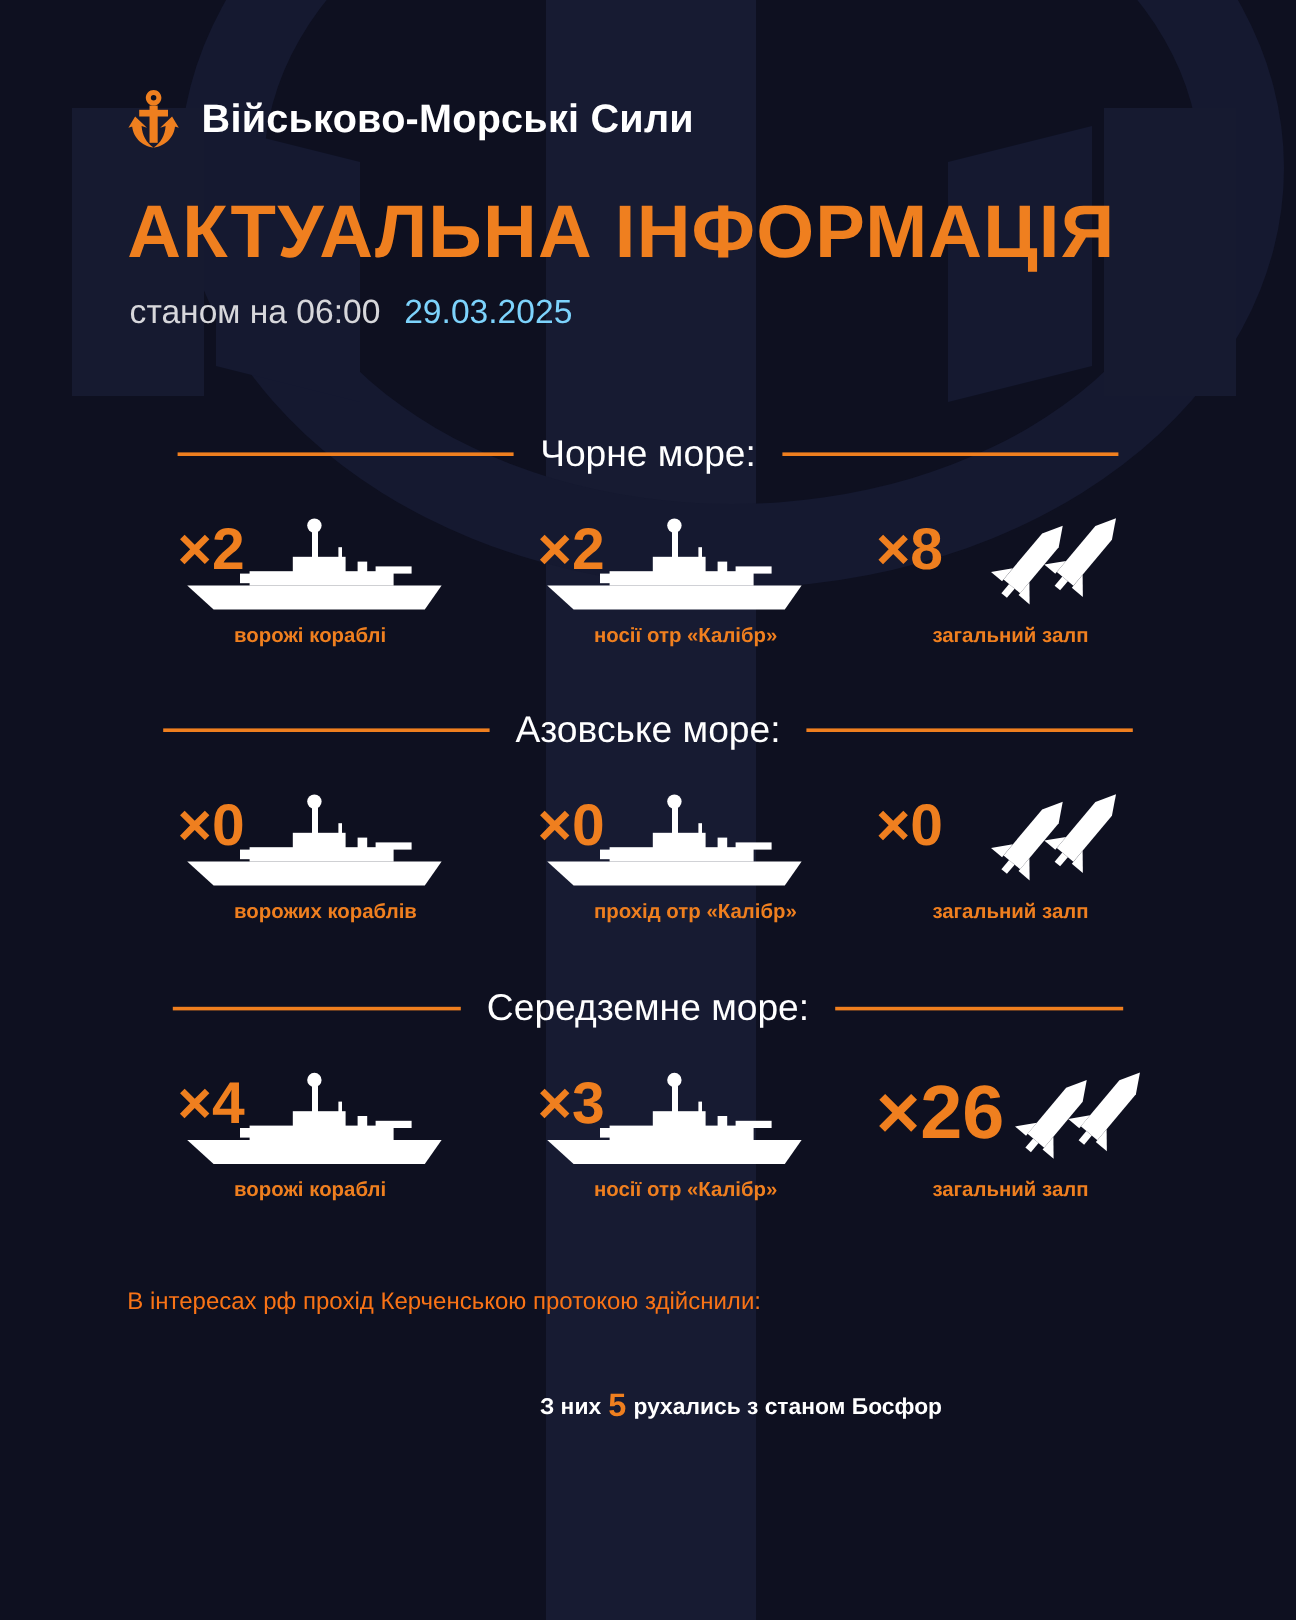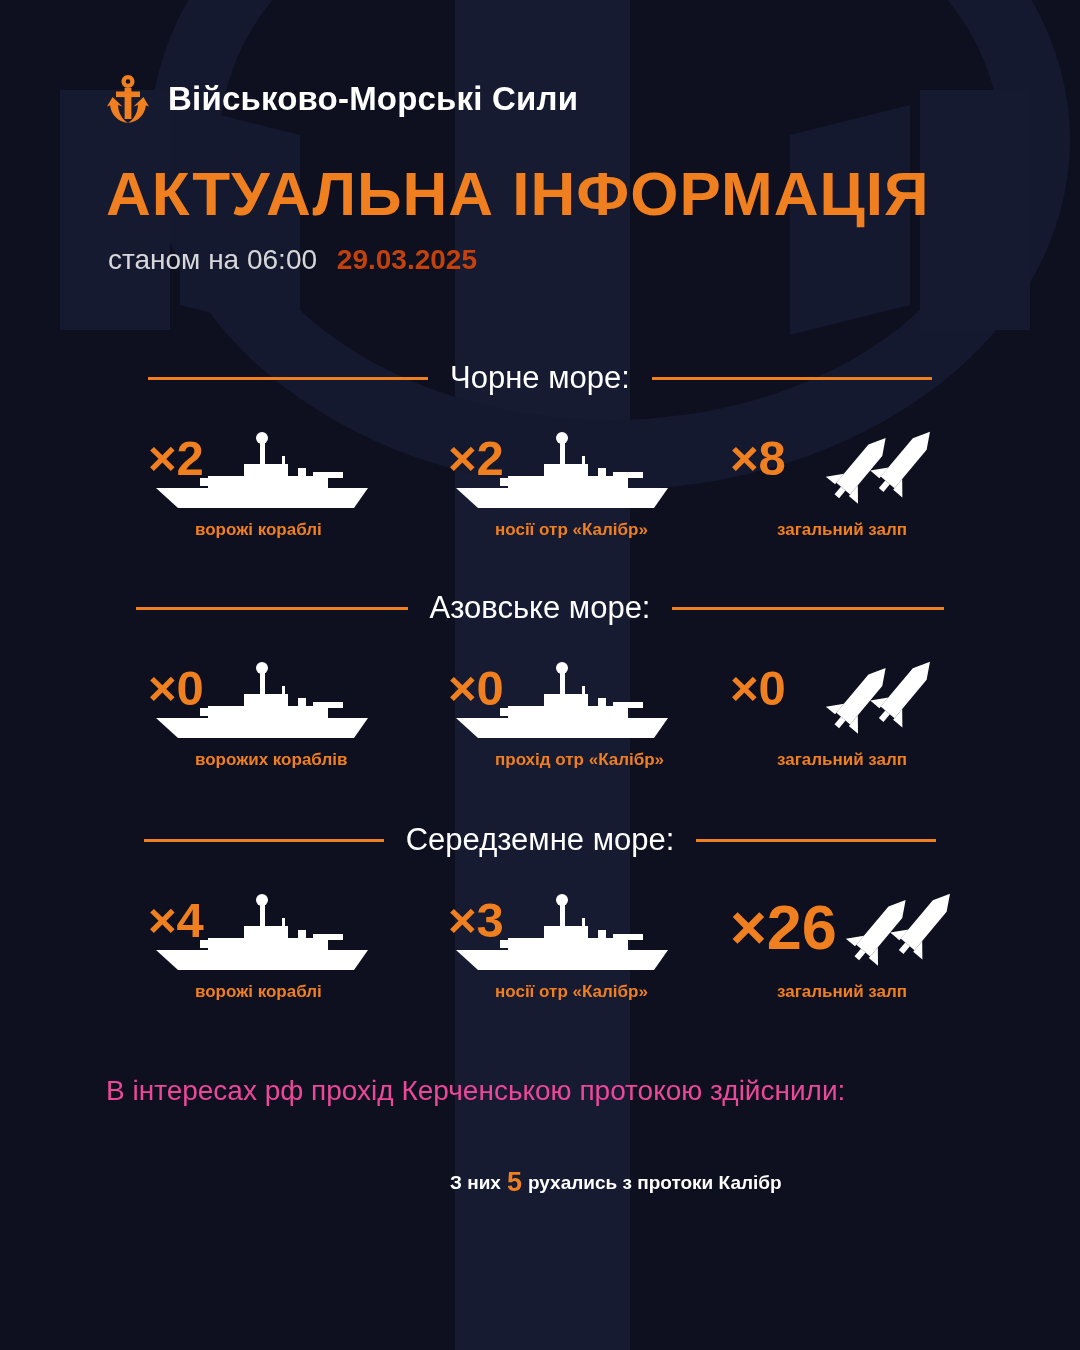--- a/index.html
+++ b/index.html
@@ -105,21 +105,21 @@
     white-space: nowrap;
   }
   .subline {
     position: absolute;
     left: 108px;
     top: 244px;
     font-size: 28px;
     white-space: nowrap;
   }
   .subline .as-of { color: #e8e8ea; opacity: .92; }
-  .subline .date  { color: #c2410c; font-weight: bold; margin-left: 12px; }
+  .subline .date  { color: #7dd3fc; font-weight: normal; margin-left: 12px; }
 
   
   .section { position: absolute; left: 0; width: 1080px; }
   .sec-title-row {
     position: relative;
     height: 40px;
     display: flex;
     align-items: center;
     justify-content: center;
     gap: 22px;
@@ -178,22 +178,22 @@
   .ship-cap { left: 42px; top: 104px; }
 
   
   .mis-wrap { left: 92px; width: 170px; height: 90px; }
   .mis-count { left: 24px; }
   .mis-cap { left: 24px; top: 104px; }
 
   
   .footer { position: absolute; left: 106px; top: 1072px; width: 880px; }
   .footer-q {
-    font-size: 28px;
-    color: #ec4899;
+    font-size: 20px;
+    color: #f97316;
     line-height: 1.35;
   }
   .footer-rows {
     margin-top: 34px;
     position: relative;
     height: 120px;
   }
   .fcol { position: absolute; top: 0; }
   .fcol.left  { left: 0; }
   .fcol.right { left: 344px; }
@@ -468,20 +468,20 @@
   </div>
 
   <div class="footer">
     <div class="footer-q">В інтересах рф прохід Керченською протокою здійснили:</div>
 
     <div class="footer-rows">
 
 
       <div class="fcol right">
         <div class="fline2">
-          <span>З них</span><span class="num">5</span><span>рухались з протоки Калібр</span>
+          <span>З них</span><span class="num">5</span><span>рухались з станом Босфор</span>
         </div>
       </div>
 
     </div>
   </div>
 
 </div>
 
 </body></html>

